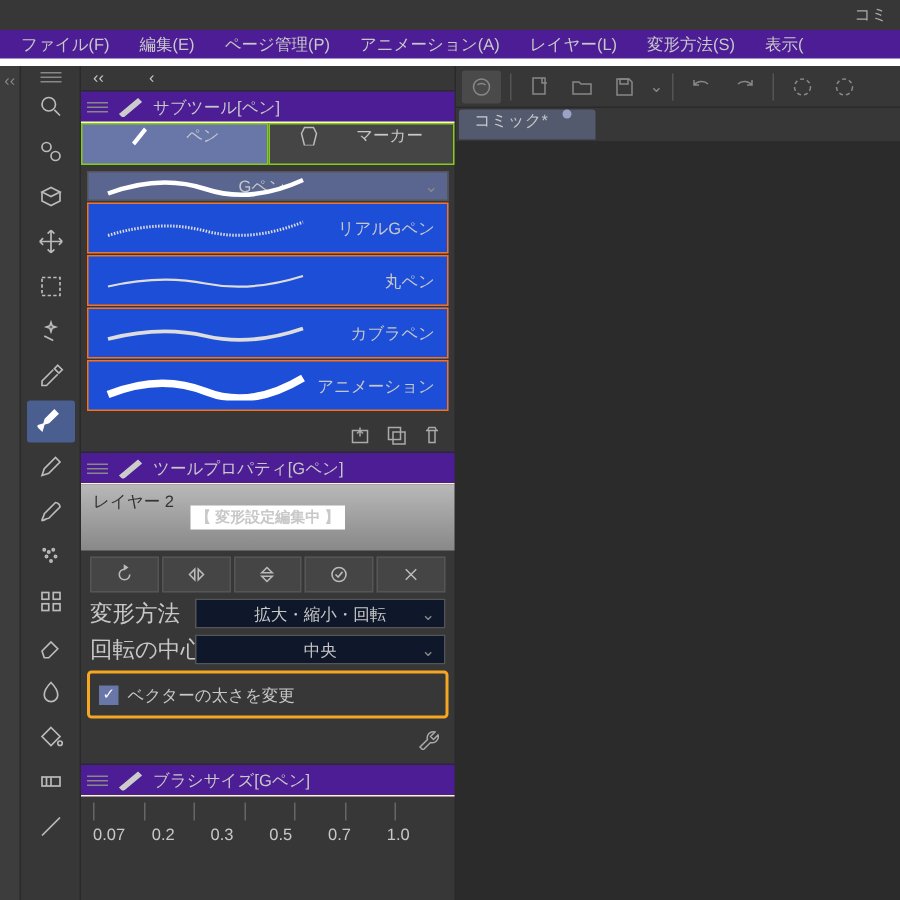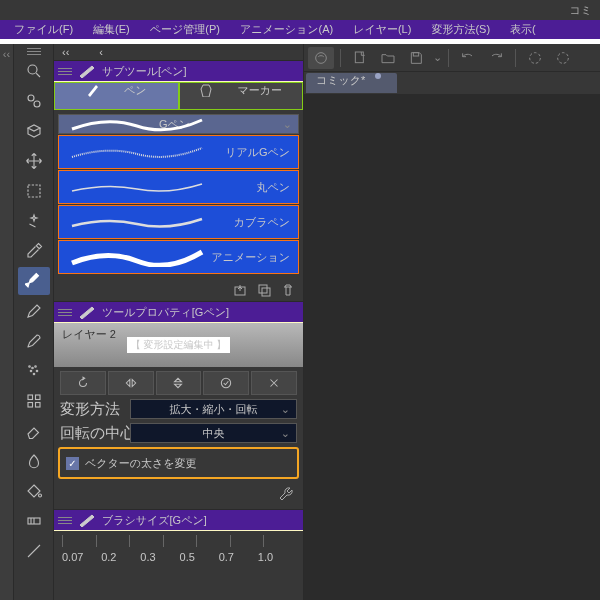--- a/index.html
+++ b/index.html
@@ -25,21 +25,21 @@
 .tab.active{background:#6876a8;color:#fff}
 .brush-list{padding:4px}
 .brush{height:34px;border:1px solid #f97316;margin-bottom:1px;display:flex;align-items:center;justify-content:flex-end;padding-right:8px;position:relative;cursor:pointer;background:#1d4ed8}
 .brush.sel{background:#5a6690}
 .stroke{position:absolute;left:8px;right:80px;top:50%;transform:translateY(-50%)}
 .brush-actions{display:flex;justify-content:flex-end;gap:6px;padding:2px 6px}
 .ba{width:18px;height:18px;display:flex;align-items:center;justify-content:center;cursor:pointer}
 .prop-body{padding:0 0 6px 0}
 .layer-banner{height:44px;background:linear-gradient(180deg,#b8b8b8,#888);color:#000;display:flex;flex-direction:column;align-items:center;justify-content:center;position:relative;margin-bottom:2px}
 .layer-banner .ln{position:absolute;top:4px;left:8px;font-size:11px;color:#333}
-.layer-banner .ed{background:#fff;padding:1px 4px;font-weight:normal;font-size:10px}
+.layer-banner .ed{background:#fff;padding:1px 4px;font-weight:bold;font-size:10px}
 .btn-row{display:flex;gap:2px;padding:2px 6px}
 .pbtn{flex:1;height:24px;border:1px solid #555;background:#454545;display:flex;align-items:center;justify-content:center;cursor:pointer}
 .pbtn svg{width:14px;height:14px;stroke:#bbb;fill:none;stroke-width:1.8}
 .prop-row{display:flex;align-items:center;gap:6px;padding:2px 6px;height:24px}
 .prop-lab{width:64px;white-space:nowrap;font-size:15px}
 .sel{flex:1;height:20px;background:#0f172a;border:1px solid #555;display:flex;align-items:center;justify-content:center;position:relative;cursor:pointer}
 .sel::after{content:"⌄";position:absolute;right:6px;color:#888}
 .highlight{margin:2px 4px;border:2px solid #f5a623;border-radius:3px;padding:4px 6px;display:flex;align-items:center;gap:6px;height:32px}
 .cbx{width:13px;height:13px;background:#6876a8;display:flex;align-items:center;justify-content:center;color:#fff;font-size:10px}
 .wrench-row{display:flex;justify-content:flex-end;padding:2px 8px}

